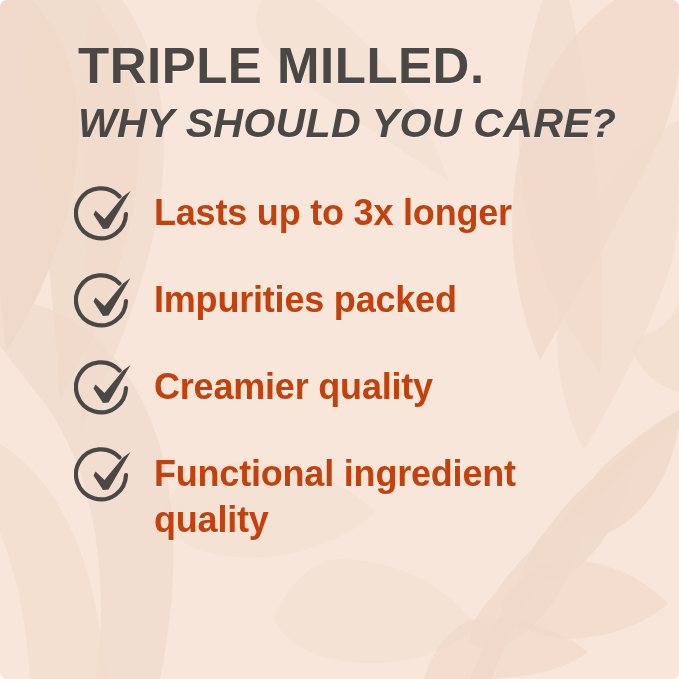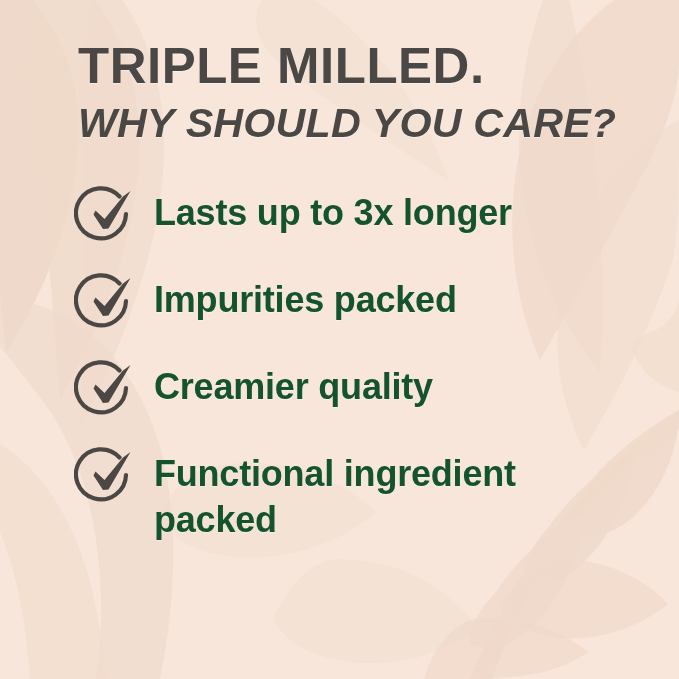--- a/index.html
+++ b/index.html
@@ -8,20 +8,21 @@
     background: #ffffff;
   }
 
   #canvas {
     position: relative;
     width: 679px;
     height: 679px;
     overflow: hidden;
     background: #f7e6d9;
     font-family: "Liberation Sans", sans-serif;
+    border-radius: 7px;
     -webkit-font-smoothing: antialiased;
   }
 
   
   #bg-pattern {
     position: absolute;
     inset: 0;
     width: 679px;
     height: 679px;
     pointer-events: none;
@@ -96,21 +97,21 @@
     height: 62px;
     margin-top: -2px;
     margin-right: 14px;
   }
 
   .benefit-label {
     font-family: "Liberation Sans", sans-serif;
     font-size: 36px;
     line-height: 46px;
     font-weight: 700;
-    color: #14532d;
+    color: #c2410c;
     letter-spacing: -0.2px;
     padding-top: 4px;
     max-width: 430px;
     text-shadow: 0 1px 0 rgba(255,255,255,0.35);
   }
 </style>
 </head>
 <body>
 
 <div id="canvas">
@@ -187,19 +188,19 @@
       </li>
 
 
       <li class="benefit-row">
         <span class="check-icon">
           <svg viewBox="0 0 66 62" xmlns="http://www.w3.org/2000/svg" aria-hidden="true">
             <path d="M45.5 12.5 A25 25 0 1 0 52 30" fill="none" stroke="#4a4744" stroke-width="4.2" stroke-linecap="round"></path>
             <path d="M19.5 30.5 L21.5 26.5 L30.5 35 L49 12.5 L56.5 7 L34.5 44.5 L29 45 Z" fill="#4a4744"></path>
           </svg>
         </span>
-        <span class="benefit-label">Functional ingredient packed</span>
+        <span class="benefit-label">Functional ingredient quality</span>
       </li>
 
     </ul>
 
   </div>
 </div>
 
 </body></html>

